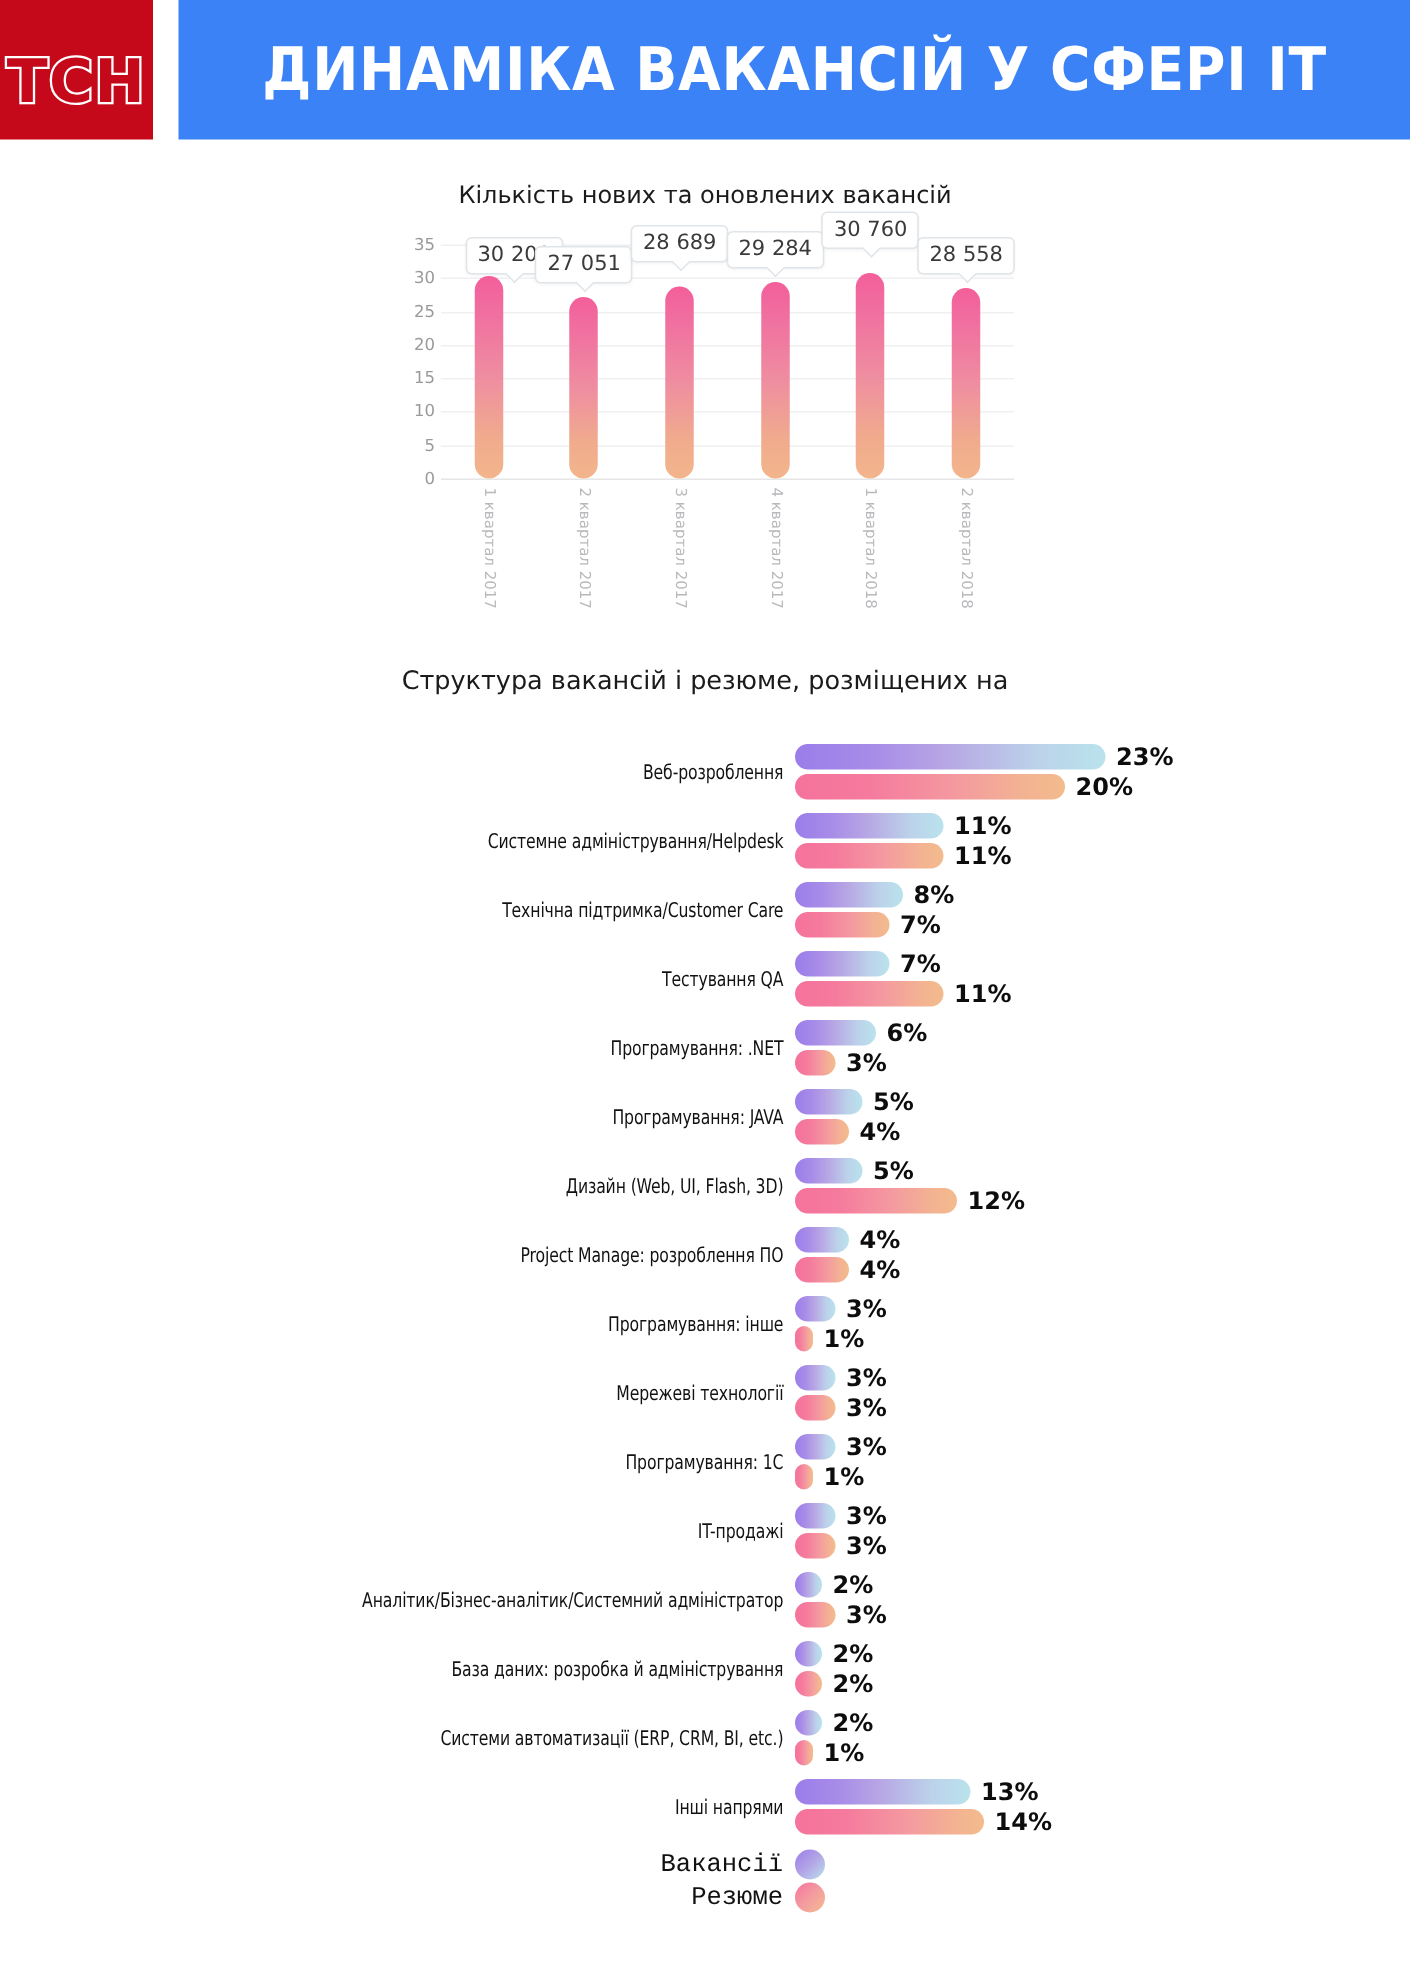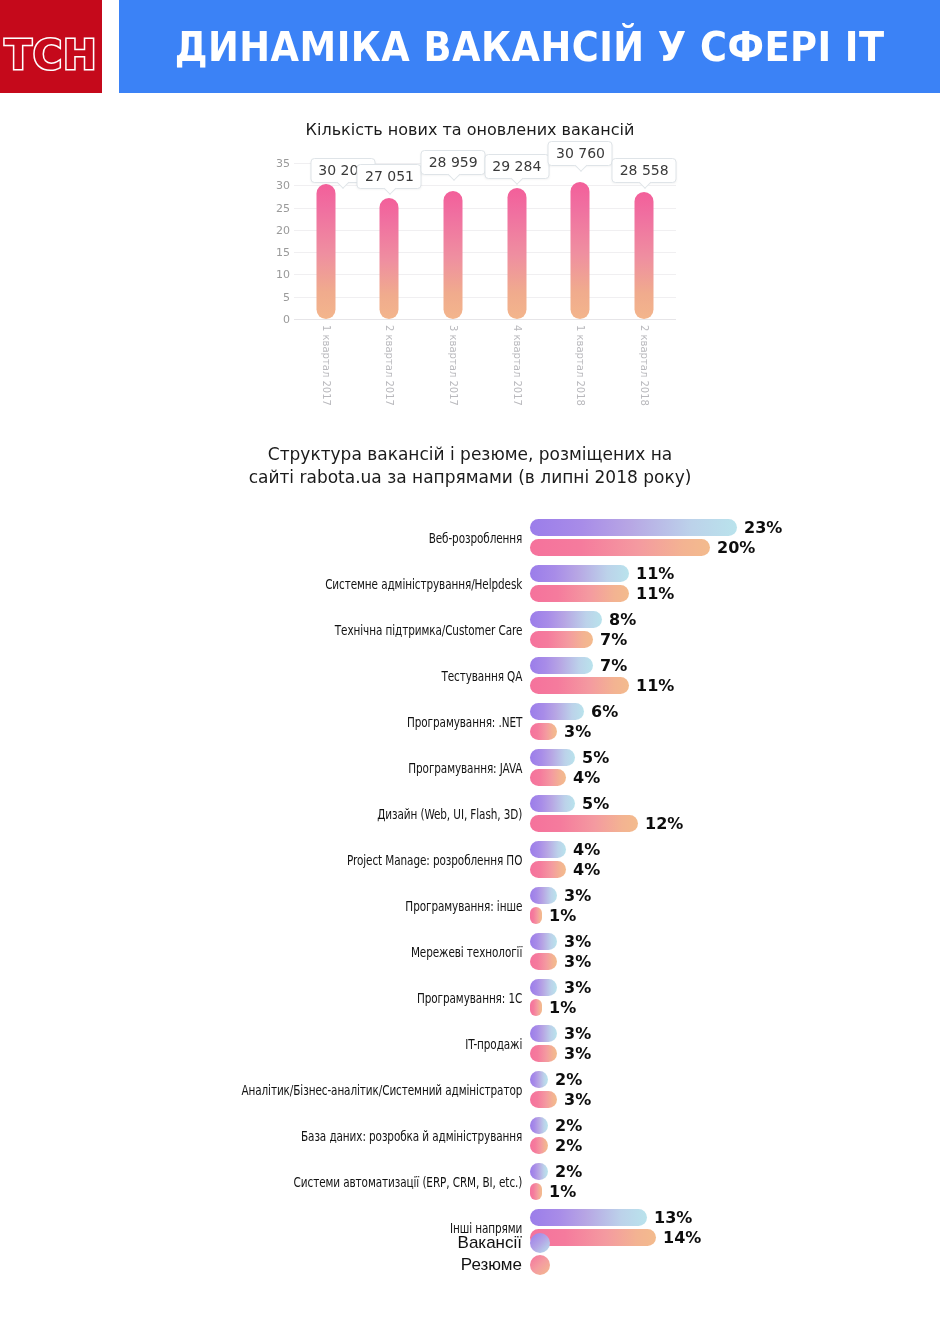--- a/index.html
+++ b/index.html
@@ -258,21 +258,21 @@
   .legend-item {
     display: flex;
     align-items: center;
     justify-content: flex-end;
     width: 160px;
     height: 22px;
   }
   .legend-label {
     font-size: 17px;
     color: #111111;
-    font-family: Liberation Sans, sans-serif;
+    font-family: Liberation Mono, monospace;
     margin-right: 8px;
   }
   .legend-dot {
     width: 20px;
     height: 20px;
     border-radius: 50%;
     flex: none;
   }
   .legend-dot.vac {
     background: linear-gradient(135deg, #9b7dea 0%, #b3a4e6 50%, #b9e3ec 100%);
@@ -323,21 +323,21 @@
           <div class="callout" style="bottom: 136px; margin-left: 17px;">30 201</div>
           <div class="xlabel">1 квартал 2017</div>
         </div>
         <div class="vbar-slot" style="left: 63.6667px; width: 63.6667px;">
           <div class="vbar" style="height: 120.57px;"></div>
           <div class="callout" style="bottom: 129.57px;">27 051</div>
           <div class="xlabel">2 квартал 2017</div>
         </div>
         <div class="vbar-slot" style="left: 127.333px; width: 63.6667px;">
           <div class="vbar" style="height: 127.871px;"></div>
-          <div class="callout" style="bottom: 143.871px;">28 959</div>
+          <div class="callout" style="bottom: 143.871px;">28 689</div>
           <div class="xlabel">3 квартал 2017</div>
         </div>
         <div class="vbar-slot" style="left: 191px; width: 63.6667px;">
           <div class="vbar" style="height: 130.523px;"></div>
           <div class="callout" style="bottom: 139.523px;">29 284</div>
           <div class="xlabel">4 квартал 2017</div>
         </div>
         <div class="vbar-slot" style="left: 254.667px; width: 63.6667px;">
           <div class="vbar" style="height: 137.102px;"></div>
           <div class="callout" style="bottom: 153.102px;">30 760</div>
@@ -348,21 +348,20 @@
           <div class="callout" style="bottom: 136.287px;">28 558</div>
           <div class="xlabel">2 квартал 2018</div>
         </div>
       </div>
   </div>
 </div>
 
 <div class="chart2">
   <div class="chart2-title">
     <div>Структура вакансій і резюме, розміщених на</div>
-    <div>сайті rabota.ua за напрямами (в липні 2018 року)</div>
   </div>
   <div class="hrows" id="c2-rows">
       <div class="hrow">
         <div class="hrow-label">Веб-розроблення</div>
         <div class="hrow-bars">
           <div class="hbar-wrap top">
             <div class="hbar vac" style="width: 207px;"></div>
             <span class="hval">23%</span>
           </div>
           <div class="hbar-wrap bot">

